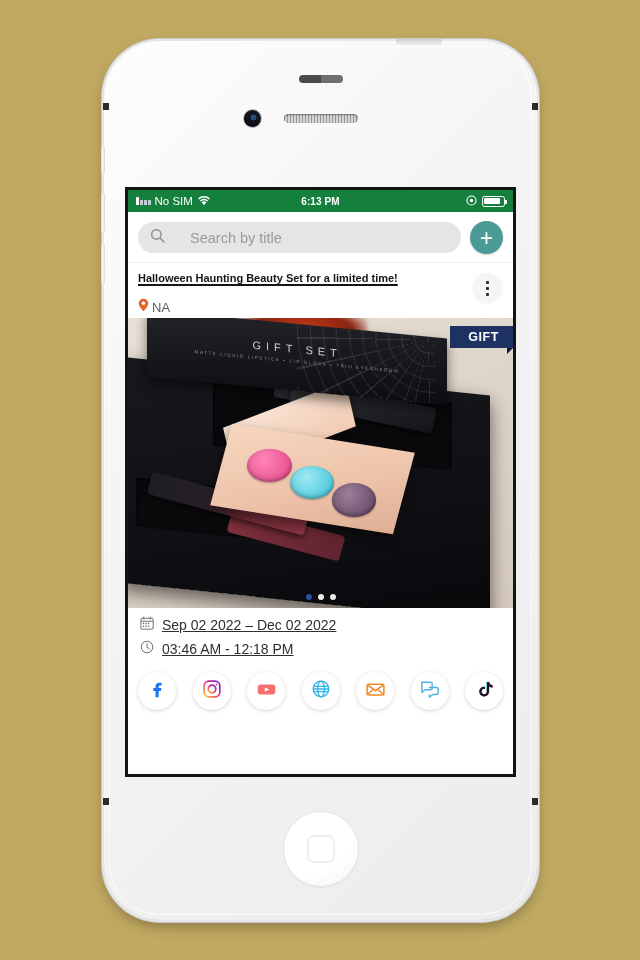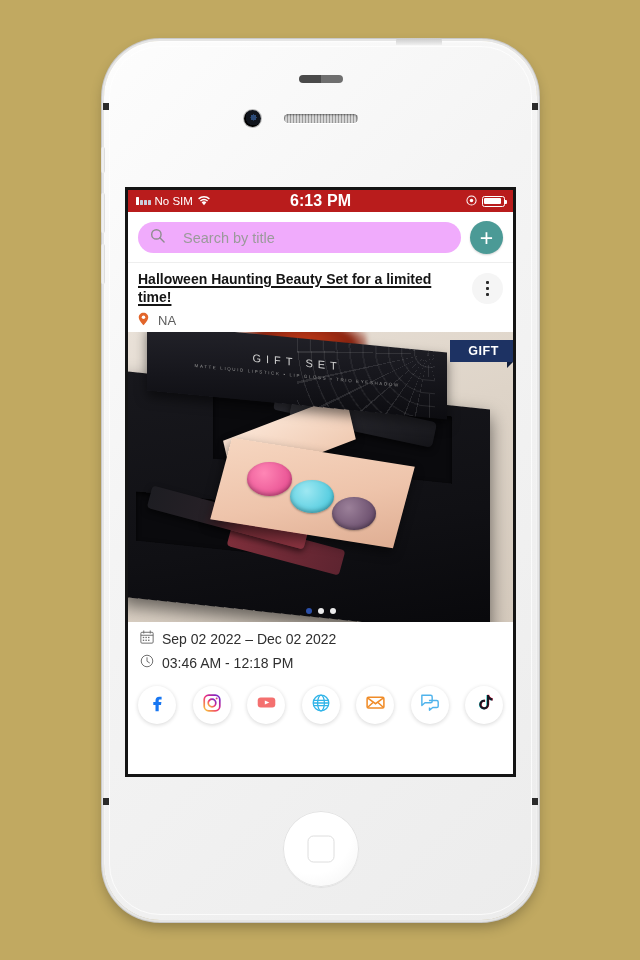--- a/index.html
+++ b/index.html
@@ -69,25 +69,25 @@
 
   
   #screen{
     position:absolute;left:24px;top:149px;width:385px;height:584px;
     background:#ffffff;overflow:hidden;
     box-shadow:0 0 0 3px #141414;
   }
 
   
   .statusbar{
-    height:22px;background:#b91c1c;color:#fff;
+    height:22px;background:#15803d;color:#fff;
     display:flex;align-items:center;padding:0 8px;font-size:11.5px;text-align:center;
   }
   .sb-left{display:flex;align-items:center;gap:4px;flex:1;}
-  .sb-mid{flex:0 0 auto;font-weight:700;font-size:16px;letter-spacing:.1px;}
+  .sb-mid{flex:0 0 auto;font-weight:700;font-size:10px;letter-spacing:.1px;}
   .sb-right{display:flex;align-items:center;gap:5px;flex:1;justify-content:flex-end;}
   .sig{display:flex;align-items:flex-end;gap:1.5px;height:8px;}
   .sig i{display:block;width:2.5px;border-radius:.5px;background:#c9cddb;}
   .sig i:nth-child(1){height:8px;background:#fff;}
   .sig i:nth-child(2){height:5px;}
   .sig i:nth-child(3){height:5px;}
   .sig i:nth-child(4){height:5px;}
   .nosim{font-size:11.5px;font-weight:400;}
   .batt{width:23px;height:11px;border:1.3px solid #fff;border-radius:2.5px;padding:1.3px;position:relative;}
   .batt i{display:block;height:100%;width:88%;background:#fff;border-radius:1px;}
@@ -106,45 +106,45 @@
   }
   .nav-title{
     position:absolute;left:0;right:0;text-align:center;color:#fff;
     font-size:18px;font-weight:700;pointer-events:none;letter-spacing:.2px;
   }
   .filter-ic{margin-left:auto;cursor:pointer;display:flex;}
 
   
   .searchrow{display:flex;align-items:center;gap:9px;padding:9px 10px 8px 10px;background:#fff;}
   .searchbox{
-    flex:1;height:31px;background:#f0abfc;border-radius:16px;
-    display:flex;align-items:center;gap:18px;padding:0 12px;
+    flex:1;height:31px;background:#e5e5e5;border-radius:16px;
+    display:flex;align-items:center;gap:25px;padding:0 12px;
   }
   .searchbox input{
     border:0;outline:0;background:transparent;flex:1;
     font-family:inherit;font-size:14.5px;color:#2b2b2b;
   }
   .searchbox input::placeholder{color:#9a9a9a;}
   .addbtn{
     width:33px;height:33px;border-radius:50%;background:#4b9a96;
     display:flex;align-items:center;justify-content:center;
     color:#fff;font-size:23px;line-height:0;cursor:pointer;font-weight:300;
     box-shadow:0 1px 2px rgba(0,0,0,.18);
   }
 
   
   .card{background:#fff;border-top:1px solid #eee;}
   .card-head{display:flex;align-items:flex-start;padding:8px 10px 2px 10px;}
   .card-titlewrap{flex:1;padding-right:8px;}
   .card-title{
-    font-size:14px;font-weight:700;color:#151515;line-height:1.28;
+    font-size:11px;font-weight:700;color:#151515;line-height:1.28;
     text-decoration:underline;text-underline-offset:2px;
     text-decoration-thickness:1.6px;cursor:pointer;
   }
-  .card-loc{display:flex;align-items:center;gap:9px;margin-top:5px;}
+  .card-loc{display:flex;align-items:center;gap:3px;margin-top:13px;}
   .loc-txt{font-size:13px;color:#5c5c5c;}
   .kebab{
     width:31px;height:31px;border-radius:50%;background:#f5f5f5;
     display:flex;flex-direction:column;align-items:center;justify-content:center;
     gap:2.5px;cursor:pointer;flex:0 0 auto;margin-top:2px;
   }
   .kebab i{width:3.2px;height:3.2px;background:#2a2a2a;border-radius:1px;display:block;}
 
   
   .media{position:relative;height:290px;overflow:hidden;background:#1b1b1b;}
@@ -204,21 +204,21 @@
     background:#0a0a0d;transform:skewY(6deg);box-shadow:inset 0 2px 5px rgba(0,0,0,.8);}
   .ph-gloss{position:absolute;left:5%;top:60%;width:42%;height:8%;border-radius:4px;
     background:linear-gradient(95deg,#1d1d22 0%,#262026 36%,#6d2a33 62%,#8a3340 100%);
     transform:rotate(15deg);box-shadow:0 3px 6px rgba(0,0,0,.55);}
   .ph-gloss2{position:absolute;left:26%;top:70%;width:30%;height:9%;border-radius:4px;
     background:linear-gradient(95deg,#7e2f3b 0%,#5e2430 100%);transform:rotate(15deg);}
 
   
   .meta{padding:8px 12px 2px 12px;background:#fff;}
   .meta-row{display:flex;align-items:center;gap:8px;margin-bottom:6px;}
-  .meta-txt{font-size:14px;color:#2f2f2f;}
+  .meta-txt{font-size:14px;color:#2f2f2f;text-decoration:underline;}
 
   
   .social{display:flex;align-items:center;justify-content:space-between;padding:6px 10px 10px 10px;background:#fff;}
   .soc{
     width:38px;height:38px;border-radius:50%;background:#fff;
     display:flex;align-items:center;justify-content:center;cursor:pointer;
     box-shadow:0 1px 4px rgba(0,0,0,.16);
   }
 </style>
 </head>

